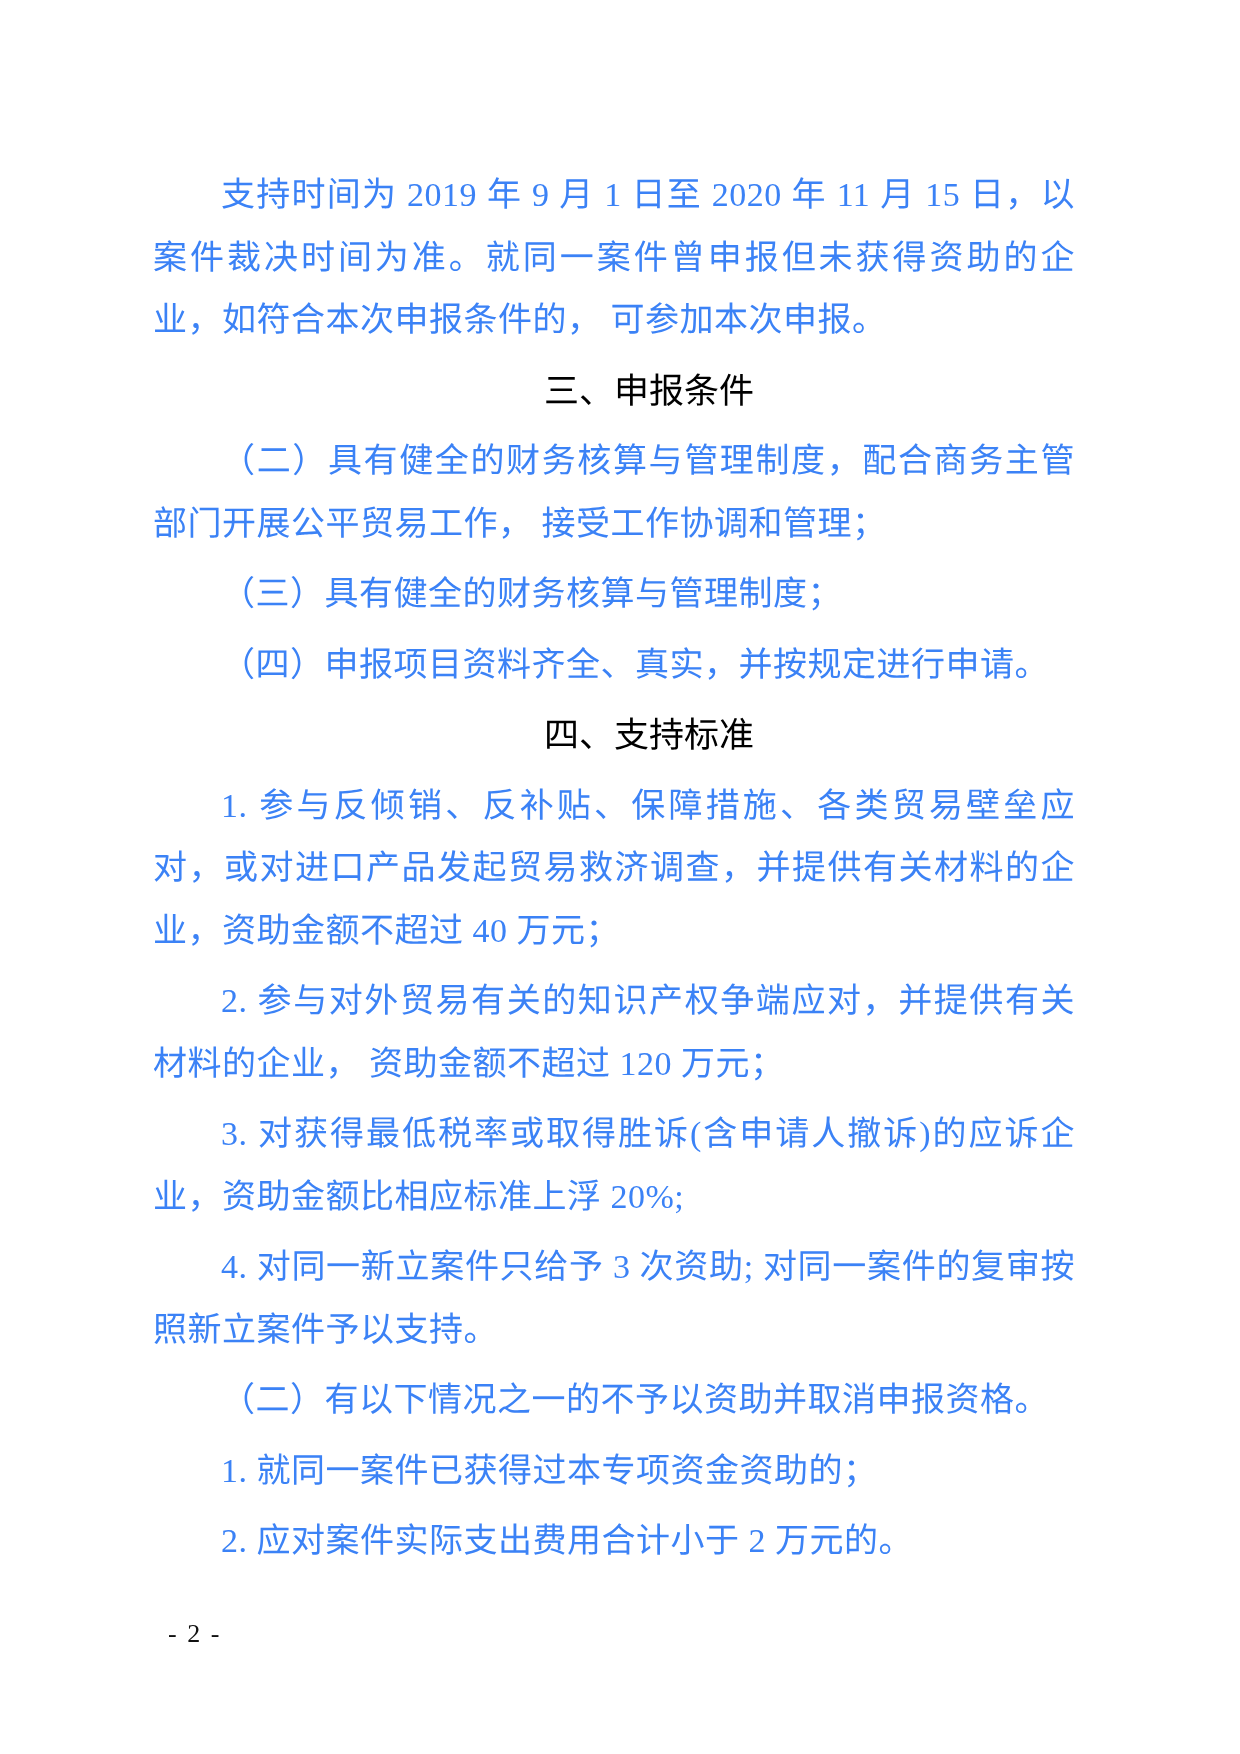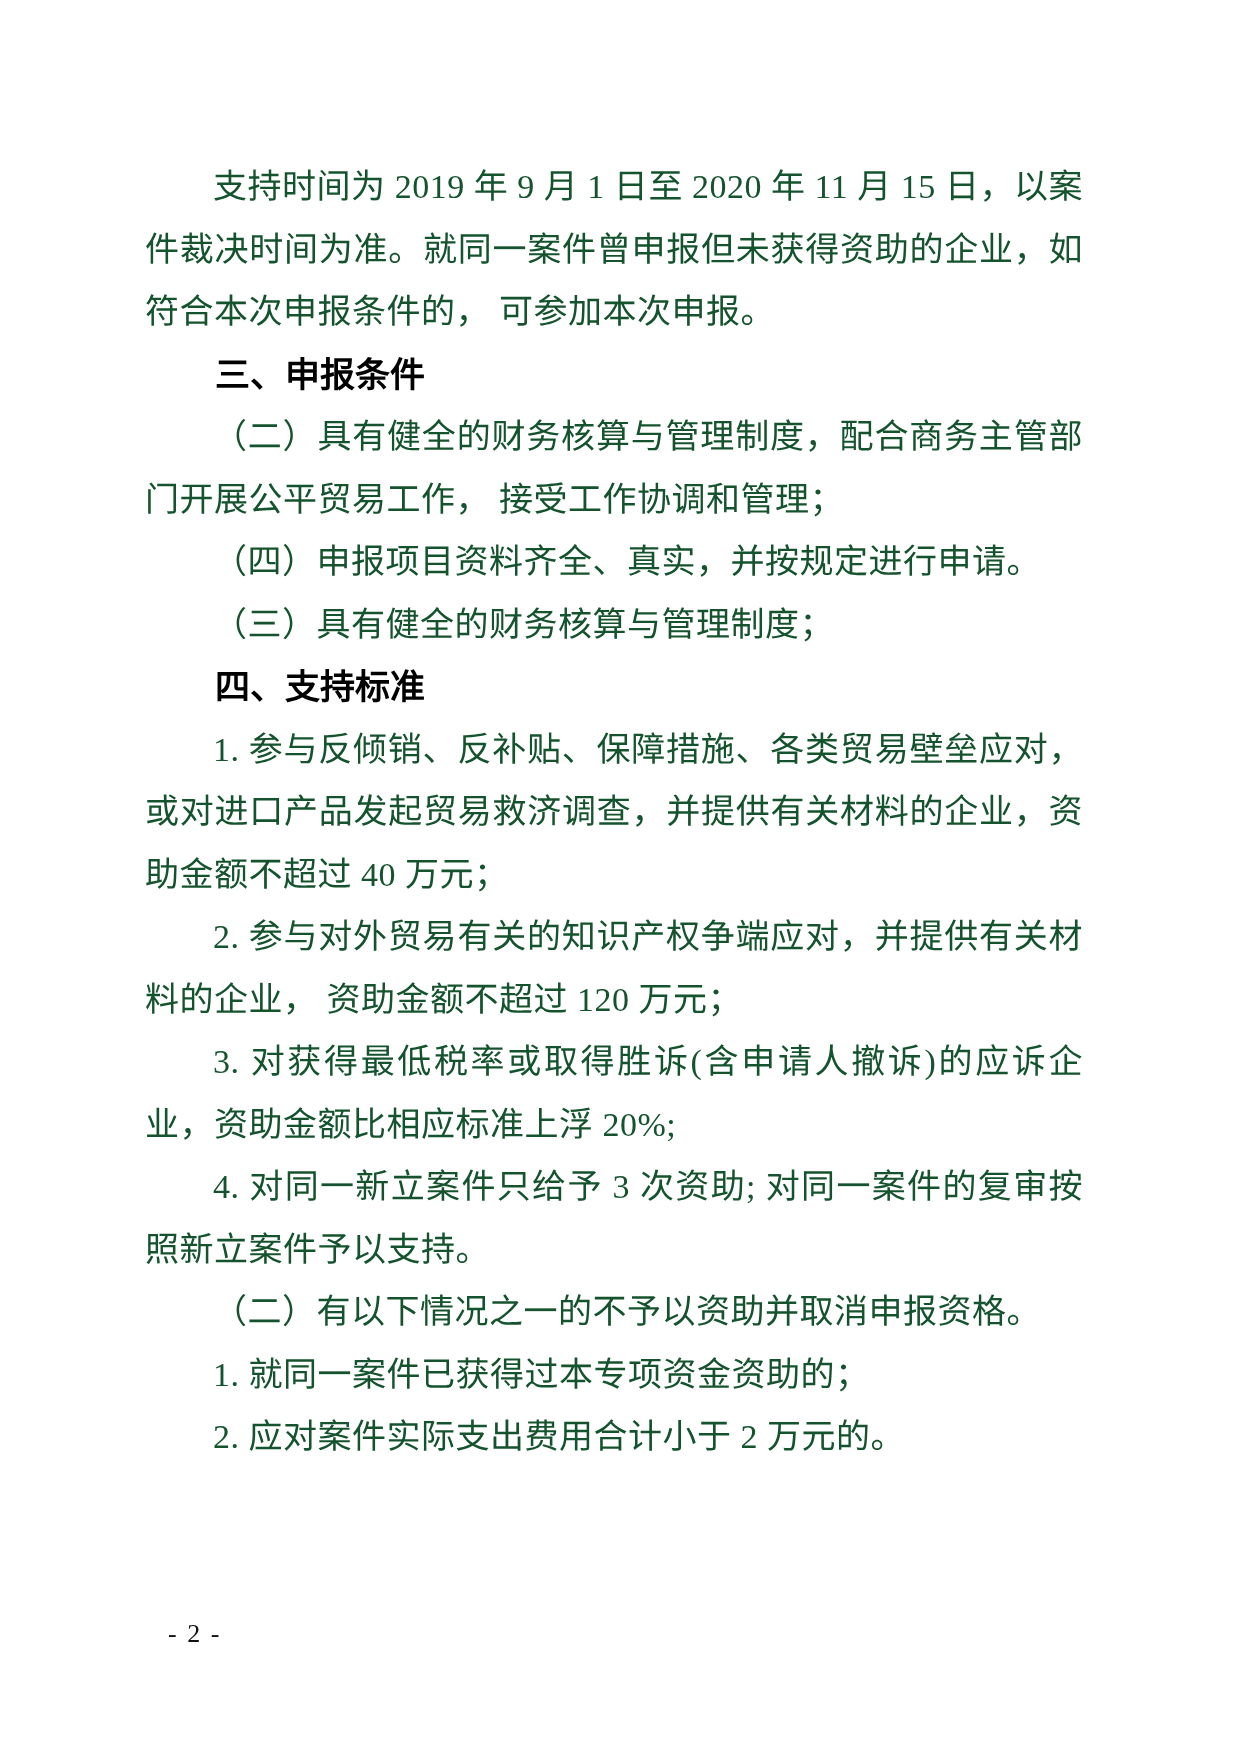--- a/index.html
+++ b/index.html
@@ -16,59 +16,60 @@
     font-family: "Liberation Serif", "DejaVu Serif", serif;
     color: #111111;
   }
   .content {
     position: absolute;
     left: 145px;
     top: 156px;
     width: 938px;
   }
   .para {
-    margin: 0;
+    margin: 8px;
     font-size: 34px;
     line-height: 62.5px;
     text-indent: 2em;
     text-align: justify;
     letter-spacing: 0.5px;
     font-family: "Liberation Serif", "DejaVu Serif", serif;
-    color: #14532d;
+    color: #3b82f6;
   }
   .heading {
     margin: 0;
     font-size: 35px;
     line-height: 62.5px;
     text-indent: 2em;
-    font-weight: bold;
+    font-weight: normal;
     font-family: "Liberation Sans", "DejaVu Sans", sans-serif;
     color: #000000;
+    text-align: center;
   }
   .page-number {
     position: absolute;
     left: 168px;
     top: 1618px;
     font-size: 26px;
     line-height: 32px;
     letter-spacing: 2px;
     font-family: "Liberation Serif", "DejaVu Serif", serif;
     color: #111111;
   }
 </style>
 </head>
 <body>
 
 <div class="page">
   <div class="content">
     <p class="para">支持时间为 2019 年 9 月 1 日至 2020 年 11 月 15 日，以案件裁决时间为准。就同一案件曾申报但未获得资助的企业，如符合本次申报条件的， 可参加本次申报。</p>
     <p class="heading">三、申报条件</p>
     <p class="para">（二）具有健全的财务核算与管理制度，配合商务主管部门开展公平贸易工作， 接受工作协调和管理；</p>
+    <p class="para">（三）具有健全的财务核算与管理制度；</p>
     <p class="para">（四）申报项目资料齐全、真实，并按规定进行申请。</p>
-    <p class="para">（三）具有健全的财务核算与管理制度；</p>
     <p class="heading">四、支持标准</p>
     <p class="para">1. 参与反倾销、反补贴、保障措施、各类贸易壁垒应对，或对进口产品发起贸易救济调查，并提供有关材料的企业，资助金额不超过 40 万元；</p>
     <p class="para">2. 参与对外贸易有关的知识产权争端应对，并提供有关材料的企业， 资助金额不超过 120 万元；</p>
     <p class="para">3. 对获得最低税率或取得胜诉(含申请人撤诉)的应诉企业，资助金额比相应标准上浮 20%;</p>
     <p class="para">4. 对同一新立案件只给予 3 次资助; 对同一案件的复审按照新立案件予以支持。</p>
     <p class="para">（二）有以下情况之一的不予以资助并取消申报资格。</p>
     <p class="para">1. 就同一案件已获得过本专项资金资助的；</p>
     <p class="para">2. 应对案件实际支出费用合计小于 2 万元的。</p>
   </div>
   <div class="page-number">- 2 -</div>

